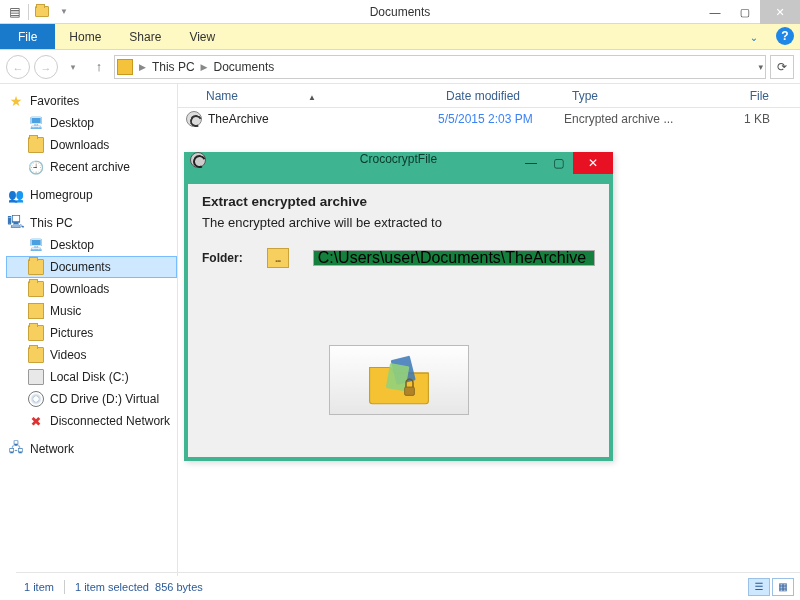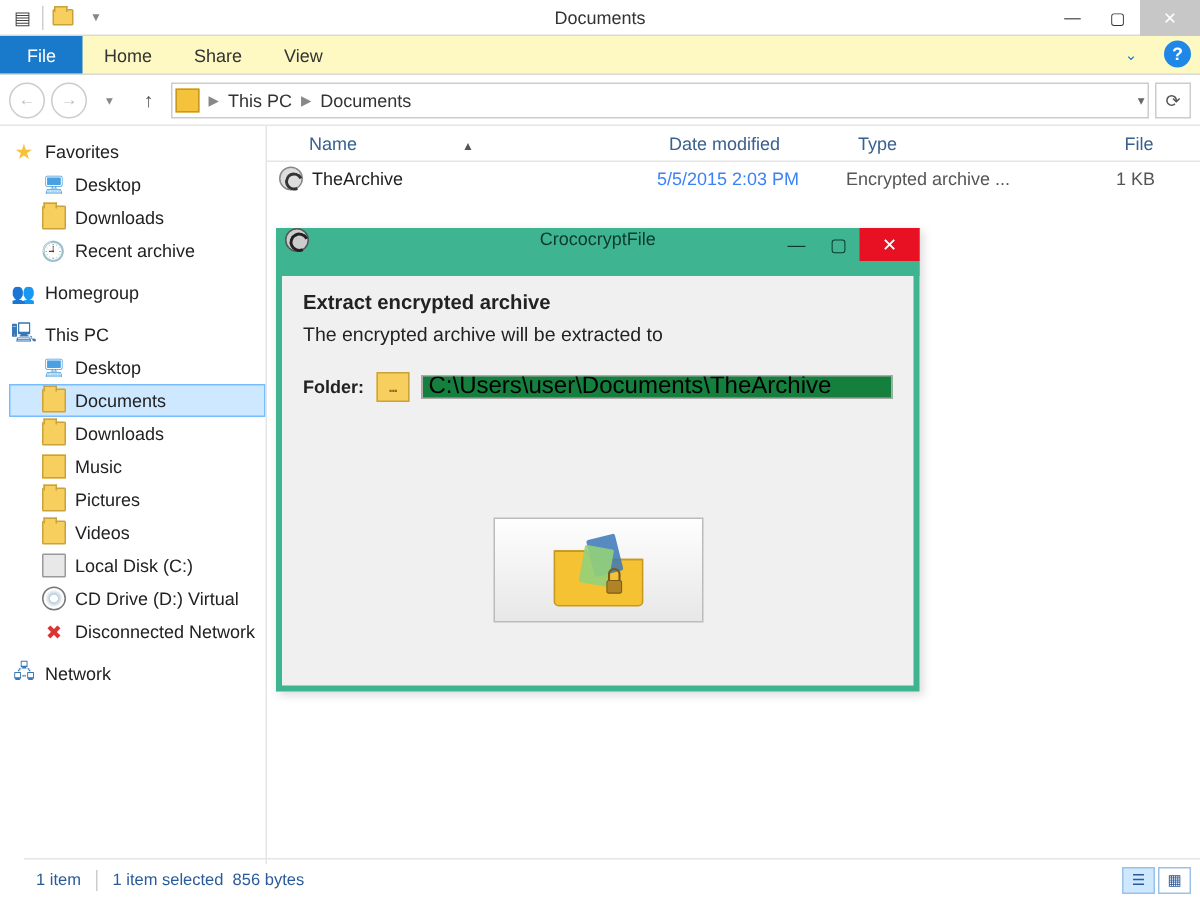--- a/index.html
+++ b/index.html
@@ -84,21 +84,21 @@
 .dlg-title { height: 32px; background: #3fb491; margin: -4px -4px 0 -4px; display: flex; align-items: flex-start; position: relative; }
 .dlg-title .appico { width: 16px; height: 16px; margin-left: 6px; border-radius: 50%; background: #ccc; border: 1px solid #555; position:relative;}
 .dlg-title .appico::after{content:"";position:absolute;left:2px;top:2px;width:9px;height:9px;border:2px solid #222;border-radius:50%;border-right-color:transparent;transform:rotate(20deg);}
 .dlg-title .t { position:absolute; left:0; right:0; text-align:center; font-size:12px; color:#0a3a2b; pointer-events:none;}
 .dlg-title .btns { position:absolute; right:0; top:0; display:flex; height:22px;}
 .dlg-title .btns div { width:28px; display:flex; align-items:center; justify-content:center; font-size:12px; color:#0a3a2b;}
 .dlg-title .btns .x { width:40px; background:#e81123; color:#fff;}
 .dlg-body { padding: 10px 14px; font-size: 12.5px; color: #222; }
 .dlg-body h3 { font-size: 13.5px; font-weight: bold; margin-bottom: 6px; }
 .dlg-body .desc { font-size: 13px; margin-bottom: 18px; }
-.dlg-row { display:flex; align-items:center; gap:8px; }
+.dlg-row { display:flex; align-items:center; gap:24px; }
 .dlg-row label { font-weight:bold; font-size:12px;}
 .dlg-row .browse { width:22px; height:20px; background:#f7cf5e; border:1px solid #caa23a; display:flex; align-items:center; justify-content:center; font-size:10px; color:#8a6b1f; font-weight:bold; letter-spacing:-1px;}
 .dlg-row input { flex:1; height:16px; border:1px solid #aaa; padding:0 4px; font-size:16px; font-family:inherit; background:#15803d;}
 .dlg-extract { position:absolute; left:50%; bottom:42px; transform:translateX(-50%); width:140px; height:70px; border:1px solid #bbb; background:linear-gradient(#fefefe,#e7e7e7); display:flex; align-items:center; justify-content:center;}
 .dlg-extract svg { width:72px; height:56px; }
 </style>
 </head>
 <body>
 
 <div class="qat">

